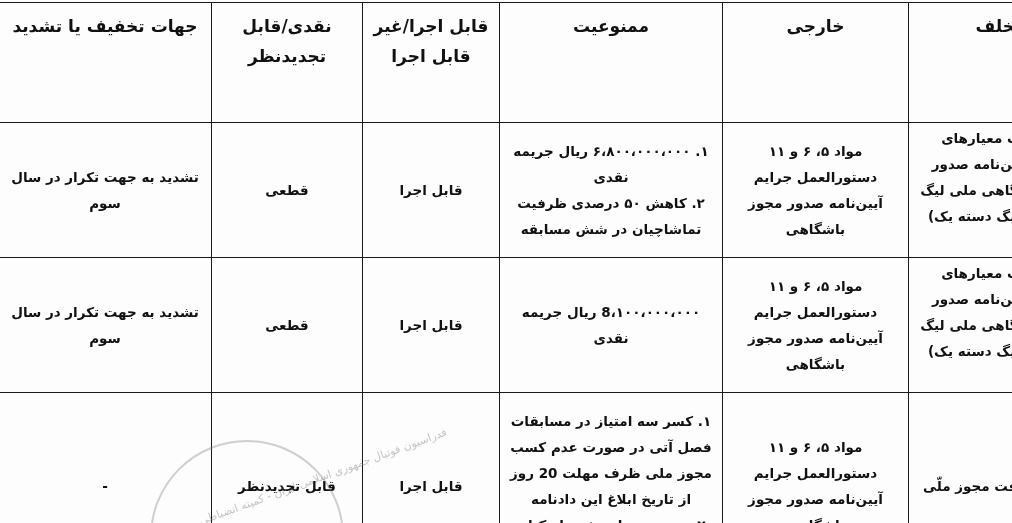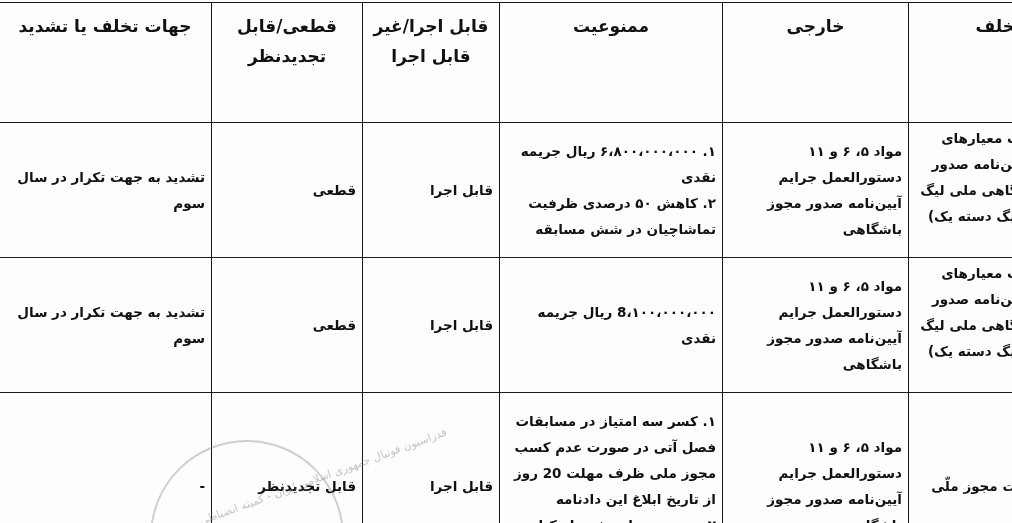--- a/index.html
+++ b/index.html
@@ -15,21 +15,21 @@
   }
   table.rules td, table.rules th {
     border: 1.6px solid #1a1a1a;
     text-align: center; vertical-align: middle;
     padding: 2px 6px; line-height: 26px;
   }
   table.rules th {
     font-weight: bold; font-size: 17px; vertical-align: top;
     padding-top: 8px; line-height: 30px;
   }
-  table.rules td { font-size: 13.5px; font-weight: bold; text-align: right; }
+  table.rules td { font-size: 13.5px; font-weight: bold; }
   .hdr-row { height: 120px; }
   .row-a { height: 106px; }
   .row-b { height: 102px; }
   .row-c { height: 186px; }
   .c1 { width: 200px; }
   .c2 { width: 138px; }
   .c3 { width: 210px; }
   .c4 { width: 124px; }
   .c5 { width: 173px; }
   .c6 { width: 167px; }
@@ -47,22 +47,22 @@
 <body>
 
 <div class="page">
   <table class="rules">
     <tbody>
         <tr class="hdr-row">
       <th class="c6">تخلف</th>
       <th class="c5">خارجی</th>
       <th class="c3">ممنوعیت</th>
       <th class="c4">قابل اجرا/غیر قابل اجرا</th>
-      <th class="c2">قطعی/قابل تجدیدنظر</th>
-      <th class="c1">جهات تخلف یا تشدید</th>
+      <th class="c2">نقدی/قابل تجدیدنظر</th>
+      <th class="c1">جهات تخفیف یا تشدید</th>
     </tr>
 
     <tr class="row-a">
       <td class="violation">عدم رعایت معیارهای درجه A آیین‌نامه صدور مجوز باشگاهی ملی لیگ آزادگان (لیگ دسته یک) در ۸ معیار</td>
       <td>مواد ۵، ۶ و ۱۱ دستورالعمل جرایم آیین‌نامه صدور مجوز باشگاهی</td>
       <td>
         <span class="penalty-line">۱. ۶،۸۰۰،۰۰۰،۰۰۰ ریال جریمه نقدی</span>
         <span class="penalty-line">۲. کاهش ۵۰ درصدی ظرفیت تماشاچیان در شش مسابقه</span>
       </td>
       <td>قابل اجرا</td>

